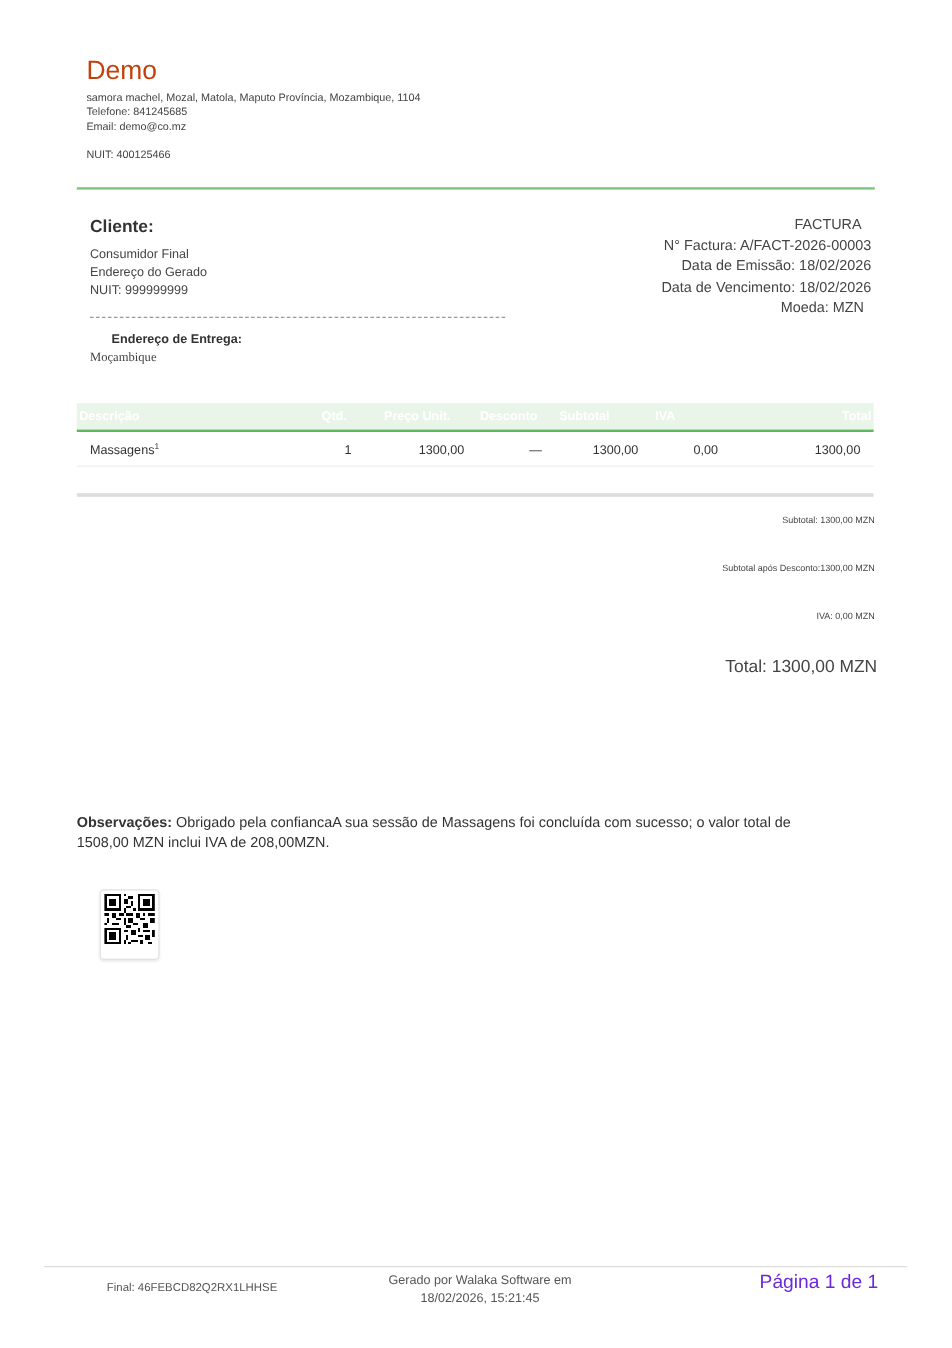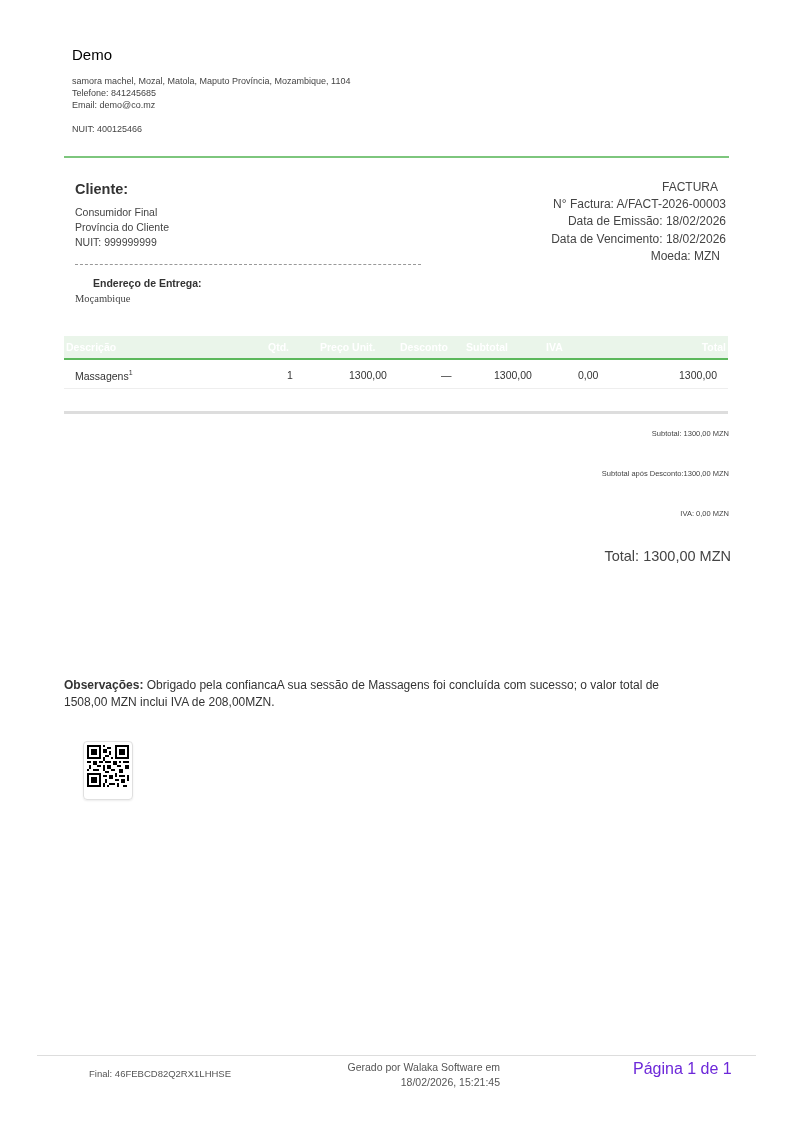--- a/index.html
+++ b/index.html
@@ -1,21 +1,21 @@
 <!DOCTYPE html>
 <html><head>
   <meta charset="utf-8">
   <style>
     html, body { margin: 0; padding: 0; background: #ffffff; }
     body {
       width: 793px; height: 1123px; position: relative; overflow: hidden;
       font-family: "Liberation Sans", sans-serif; color: #333333;
     }
     .abs { position: absolute; }
-    .company-name { left: 72px; top: 46px; font-size: 15px; color: #000000; }
+    .company-name { left: 72px; top: 46px; font-size: 22px; color: #c2410c; }
     .company-line { left: 72px; font-size: 9px; color: #444; line-height: 11px; text-align: right; }
     .green-rule { left: 64px; top: 156px; width: 665px; height: 2px; background: #5cb85c; opacity: .8; }
     .client-title { left: 75px; top: 181px; font-size: 14.5px; font-weight: bold; color: #333; }
     .client-line { left: 75px; font-size: 10.5px; color: #444; line-height: 15px; }
     .dash-rule { left: 75px; top: 264px; width: 346px; height: 0; border-top: 1px dashed #999; }
     .delivery-title { left: 75px; top: 277px; font-size: 10.5px; font-weight: bold; color: #333; padding-left: 18px; }
     .delivery-value { left: 75px; top: 293px; font-size: 10.5px; color: #444; font-family: Liberation Serif, serif; }
     .invoice-meta { right: 67px; top: 179px; text-align: right; font-size: 12px; color: #444; line-height: 17.2px; }
     .invoice-meta div { white-space: nowrap; }
     .invoice-meta .type { padding-right: 8px; }
@@ -28,37 +28,37 @@
     .trow sup { font-size: 7px; }
     .table-bottom { left: 64px; top: 411px; width: 664px; height: 3px; background: #dddddd; }
     .sum-small { right: 64px; font-size: 7.5px; color: #444; white-space: nowrap; }
     .sum-total { right: 62px; top: 548px; font-size: 14.5px; color: #444; white-space: nowrap; }
     .notes { left: 64px; top: 677px; width: 640px; font-size: 12px; color: #333; line-height: 17px; }
     .notes b { color: #333; }
     .qr-box { left: 83px; top: 741px; width: 48px; height: 57px; border: 1px solid #e0e0e0; border-radius: 4px; box-shadow: 0 1px 2px rgba(0,0,0,.08); }
     .qr-box svg { position: absolute; left: 3px; top: 3px; }
     .footer-rule { left: 37px; top: 1055px; width: 719px; height: 1px; background: #dddddd; }
     .footer-hash { left: 89px; top: 1068px; font-size: 9.5px; color: #555; }
-    .footer-gen { left: 300px; top: 1060px; width: 200px; text-align: right; font-size: 10.5px; color: #555; line-height: 15px; }
+    .footer-gen { left: 300px; top: 1060px; width: 200px; text-align: center; font-size: 10.5px; color: #555; line-height: 15px; }
     .footer-page { left: 633px; top: 1060px; font-size: 16px; color: #6d28d9; }
   </style>
 </head>
 <body>
 
 <div class="abs company-name">Demo</div>
 <div class="abs company-line" style="top:76px">samora machel, Mozal, Matola, Maputo Província, Mozambique, 1104</div>
 <div class="abs company-line" style="top:88px">Telefone: 841245685</div>
 <div class="abs company-line" style="top:100px">Email: demo@co.mz</div>
 <div class="abs company-line" style="top:124px">NUIT: 400125466</div>
 
 <div class="abs green-rule"></div>
 
 <div class="abs client-title">Cliente:</div>
 <div class="abs client-line" style="top:205px">Consumidor Final</div>
-<div class="abs client-line" style="top:220px">Província do Cliente</div>
+<div class="abs client-line" style="top:220px">Endereço do Gerado</div>
 <div class="abs client-line" style="top:235px">NUIT: 999999999</div>
 <div class="abs dash-rule"></div>
 <div class="abs delivery-title">Endereço de Entrega:</div>
 <div class="abs delivery-value">Moçambique</div>
 
 <div class="abs invoice-meta">
   <div class="type">FACTURA</div>
   <div>N° Factura: A/FACT-2026-00003</div>
   <div>Data de Emissão: 18/02/2026</div>
   <div>Data de Vencimento: 18/02/2026</div>

